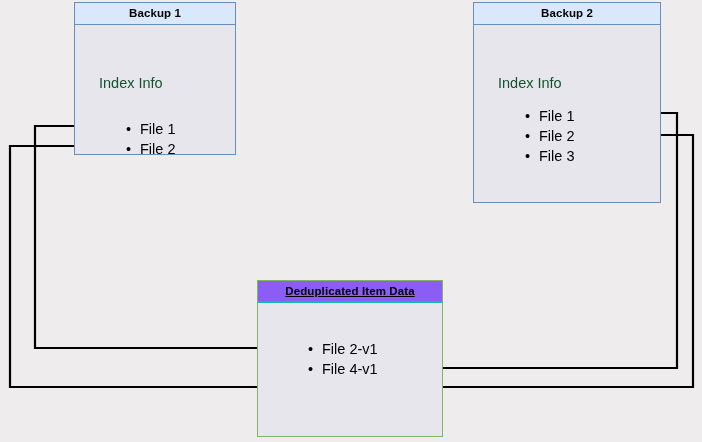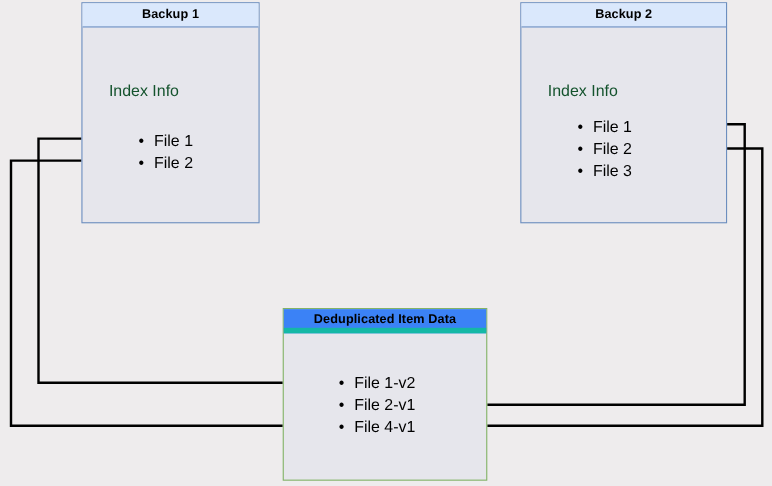--- a/index.html
+++ b/index.html
@@ -41,22 +41,23 @@
     line-height: 20px;
     text-align: center;
     font-size: 11.5px;
     font-weight: bold;
     color: #000;
     background: #dae8fc;
     border-bottom: 1px solid #6c8ebf;
     letter-spacing: 0.1px;
   }
   .node.green > .node-header {
-    background: #3b82f6;
-    border-bottom: 5px solid #14b8a6;
+    background: #8b5cf6;
+    border-bottom: 2px solid #14b8a6;
+    text-decoration: underline;
   }
   .node-body {
     position: relative;
     height: calc(100% - 22px);
   }
   .caption {
     position: absolute;
     font-size: 14.5px;
     color: #14532d;
     white-space: nowrap;
@@ -98,21 +99,21 @@
       </marker>
     </defs>
     <g id="wire-group" fill="none" stroke="#000000" stroke-width="2.2" stroke-linejoin="miter" stroke-linecap="butt">
         <path d="M 120 126 L 35 126 L 35 348 L 300 348" marker-end="url(#arrowhead)"></path>
         <path d="M 120 146 L 10 146 L 10 387 L 300 387" marker-end="url(#arrowhead)"></path>
         <path d="M 600 113 L 677 113 L 677 368 L 393 368" marker-end="url(#arrowhead)"></path>
         <path d="M 600 135 L 693 135 L 693 387 L 400 387" marker-end="url(#arrowhead)"></path>
       </g>
   </svg>
 
-  <div class="node" style="left:74px; top:2px; width:162px; height:201px;">
+  <div class="node" style="left:74px; top:2px; width:162px; height:153px;">
     <div class="node-header">Backup 1</div>
     <div class="node-body">
       <div class="caption" style="left:24px; top:50px;">Index Info</div>
       <ul class="bullet-list" style="left:51px; top:94px;">
         <li>File 1</li>
         <li>File 2</li>
       </ul>
     </div>
   </div>
 
@@ -125,20 +126,19 @@
         <li>File 2</li>
         <li>File 3</li>
       </ul>
     </div>
   </div>
 
   <div class="node green" style="left:257px; top:280px; width:186px; height:157px;">
     <div class="node-header">Deduplicated Item Data</div>
     <div class="node-body">
       <ul class="bullet-list" style="left:50px; top:36px;">
-        <li>File 1-v2</li>
         <li>File 2-v1</li>
         <li>File 4-v1</li>
       </ul>
     </div>
   </div>
 
 </div>
 
 </body></html>

